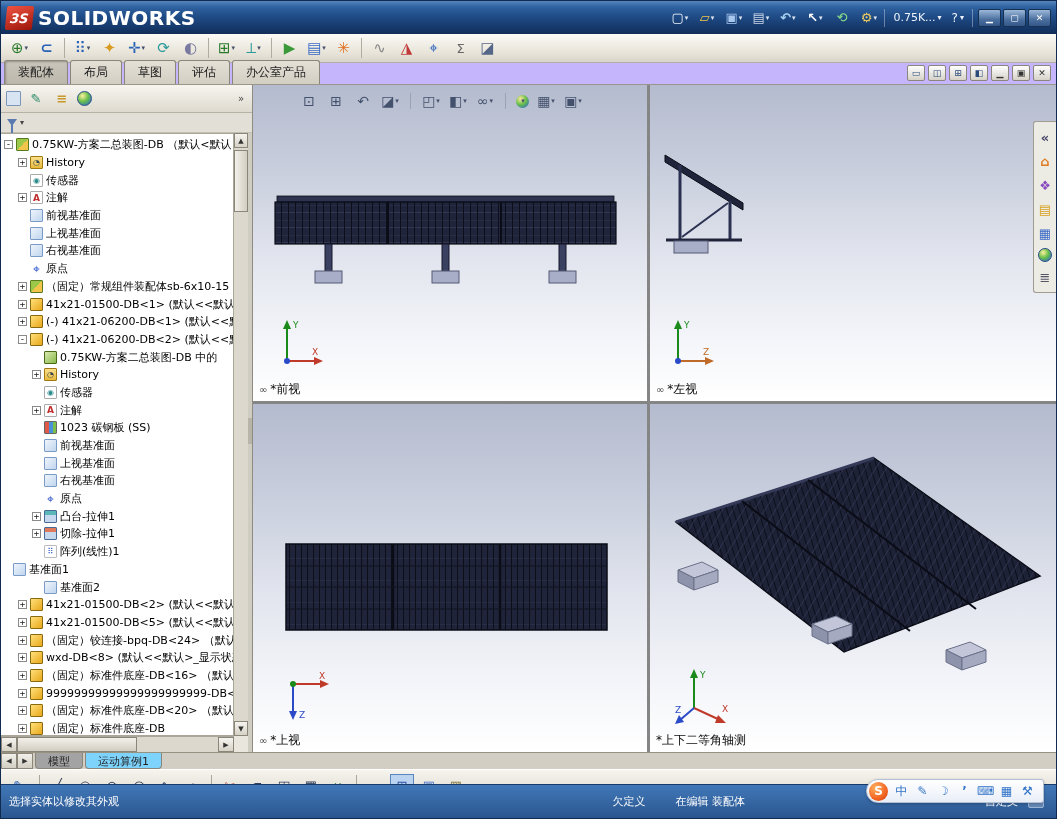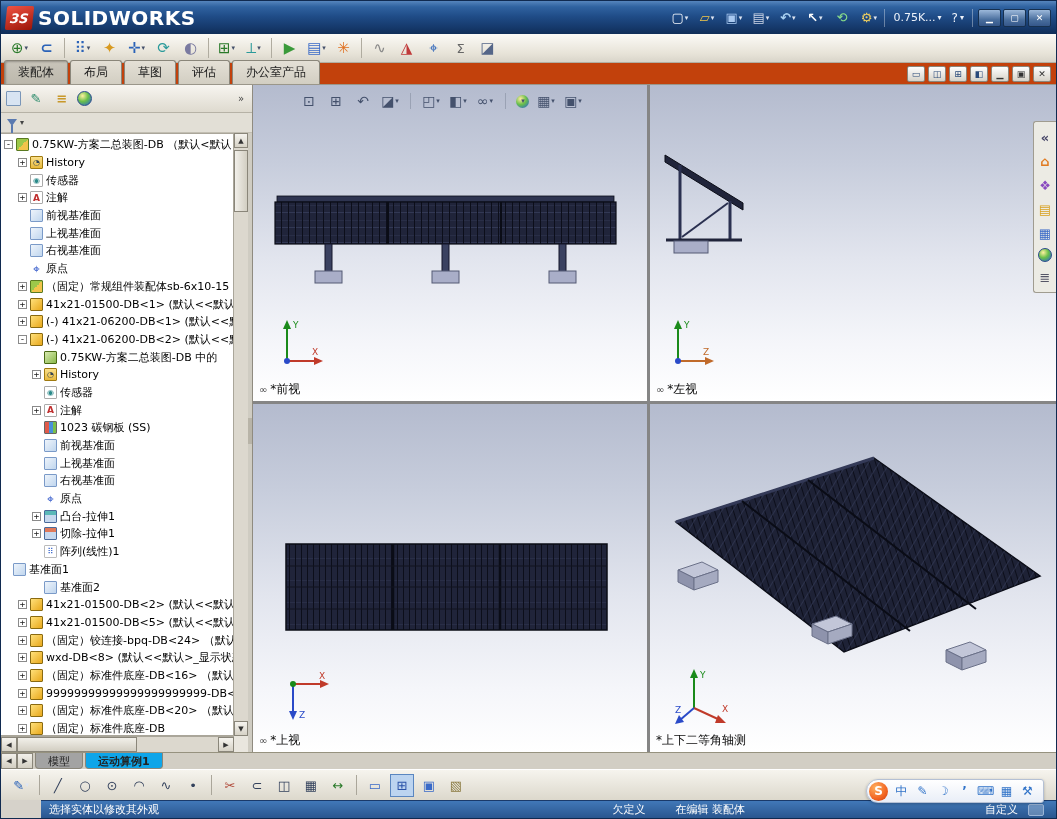--- a/index.html
+++ b/index.html
@@ -60,22 +60,22 @@
   .i-new-motion-study-icon::before{content:"▶";color:#3a9a3a}
   .i-bill-of-materials-icon::before{content:"▤";color:#3a6ac8}
   .i-exploded-view-icon::before{content:"✳";color:#e07020}
   .i-explode-line-sketch-icon::before{content:"∿";color:#888}
   .i-interference-detection-icon::before{content:"◮";color:#c03a3a}
   .i-measure-icon::before{content:"⌖";color:#2a62b8}
   .i-mass-properties-icon::before{content:"Σ";color:#666;font-size:13px}
   .i-section-properties-icon::before{content:"◪";color:#556688}
 
   
-  .tabrow { position:absolute; top:62px; left:0; right:0; height:22px; background:#c2410c;
-    display:flex; align-items:flex-end; padding-left:3px; border-bottom:1px solid #9a968a; }
+  .tabrow { position:absolute; top:62px; left:0; right:0; height:22px; background:#c4b5fd;
+    display:flex; padding-left:3px; border-bottom:1px solid #9a968a; }
   .ctab { padding:3px 13px 3px; font-size:12px; color:#1a1a1a; background:linear-gradient(#e4e0d6,#d2cec2);
     border:1px solid #8a867a; border-bottom:none; border-radius:3px 3px 0 0; margin-right:2px; cursor:default; white-space:nowrap; }
   .ctab.active { background:linear-gradient(#c9c5ba,#bcb8ac); box-shadow:inset 1px 1px 2px rgba(0,0,0,.25); }
   .vpbtns { margin-left:auto; display:flex; align-items:center; gap:3px; padding:0 5px 2px 0; }
   .vpbtn { width:18px; height:16px; background:linear-gradient(#fefefe,#d6d2c8); border:1px solid #8a867c;
     color:#2a4a7a; font-size:9px; border-radius:2px; }
   .i-viewport-single-icon::before{content:"▭"}
   .i-viewport-two-icon::before{content:"◫"}
   .i-viewport-four-icon::before{content:"⊞"}
   .i-viewport-split-icon::before{content:"◧"}
@@ -192,21 +192,21 @@
   .i-view-palette-icon::before{content:"▦";color:#3a6ac8}
   .i-appearances-icon{width:14px;height:14px;border-radius:50%;background:radial-gradient(circle at 35% 30%,#fff0a0,#6ac04a 45%,#2a6ac8 95%);border:1px solid #2a4a8a}
   .i-custom-properties-icon::before{content:"≣";color:#556}
 
   
   .bottomtabs { position:absolute; left:0; right:0; bottom:49px; height:17px; background:#d2cec4;
     border-top:1px solid #96927f; display:flex; align-items:stretch; font-size:11px; }
   .btarrow { width:16px; display:flex; align-items:center; justify-content:center; font-size:7px; color:#333;
     background:linear-gradient(#f2f0ea,#d2cec2); border:1px solid #8a867a; }
   .btab { padding:1px 12px 0; display:flex; align-items:center; border:1px solid #8a867a; border-top:none;
-    border-radius:0 0 4px 4px; background:#0ea5e9; margin-left:2px; color:#222; white-space:nowrap;font-weight:bold; }
+    border-radius:0 0 4px 4px; background:#7dd3fc; margin-left:2px; color:#222; white-space:nowrap; }
   .btab.active { background:#a3a3a3; font-weight:normal; }
 
   
   .sketchbar { position:absolute; left:0; right:0; bottom:18px; height:31px;
     background:linear-gradient(#f6f4ee,#dcd8cc); border-top:1px solid #fff;
     display:flex; align-items:center; padding:0 8px; gap:3px; }
   .sketchbar .tsep { background:#aaa69a; height:20px; }
   .skicon { width:24px; height:23px; font-size:13px; color:#33415c; border:1px solid transparent; }
   .skicon.active { background:#bcd4f0; border:1px solid #5a86c0; }
   .i-sketch-icon::before{content:"✎";color:#2a62b8}
@@ -220,23 +220,23 @@
   .i-convert-entities-icon::before{content:"⊂"}
   .i-mirror-entities-icon::before{content:"◫"}
   .i-linear-sketch-pattern-icon::before{content:"▦"}
   .i-smart-dimension-icon::before{content:"↔";color:#2a7a2a}
   .i-single-viewport-icon::before{content:"▭";color:#3a6ac8}
   .i-four-viewport-icon::before{content:"⊞";color:#2a52a8}
   .i-link-views-icon::before{content:"▣";color:#3a6ac8}
   .i-certificate-icon::before{content:"▧";color:#8a7a40}
 
   
-  .statusbar { position:absolute; left:0; right:0; bottom:0; height:18px;
+  .statusbar { position:absolute; left:0; right:0; bottom:0; height:34px;
     background:linear-gradient(#4178b8,#2a568f); border-top:1px solid #1a3a6a;
-    color:#fff; font-size:11px; display:flex; align-items:center; padding:0 8px; white-space:nowrap;margin-left:40px; }
+    color:#fff; font-size:11px; display:flex; align-items:center; padding:0 8px; white-space:nowrap; }
   .sb-msg { flex:none; }
   .sb-sp1 { flex:1; }
   .sb-def { margin-right:30px; }
   .sb-edit { margin-right:0; }
   .sb-sp2 { width:240px; flex:none; }
   .sb-custom { margin-right:10px; }
   .sb-mini { width:16px; height:12px; border:1px solid #9ab4d6; background:rgba(255,255,255,.25);
     border-radius:2px; margin-right:4px; }
 
   

